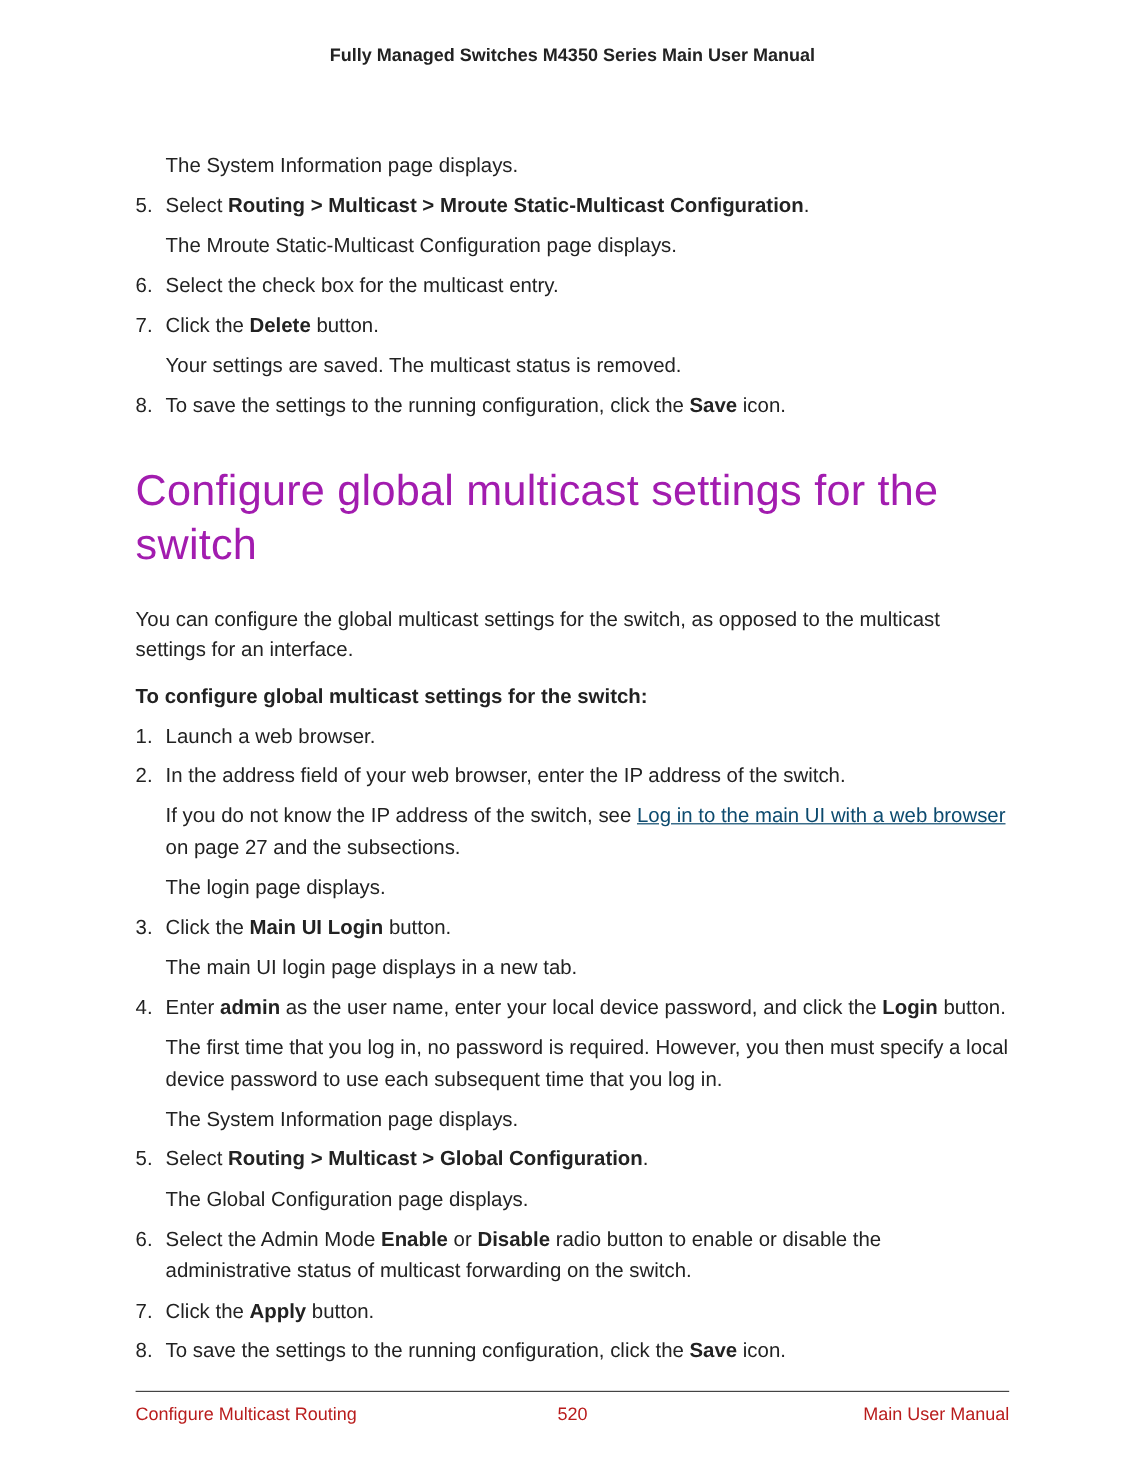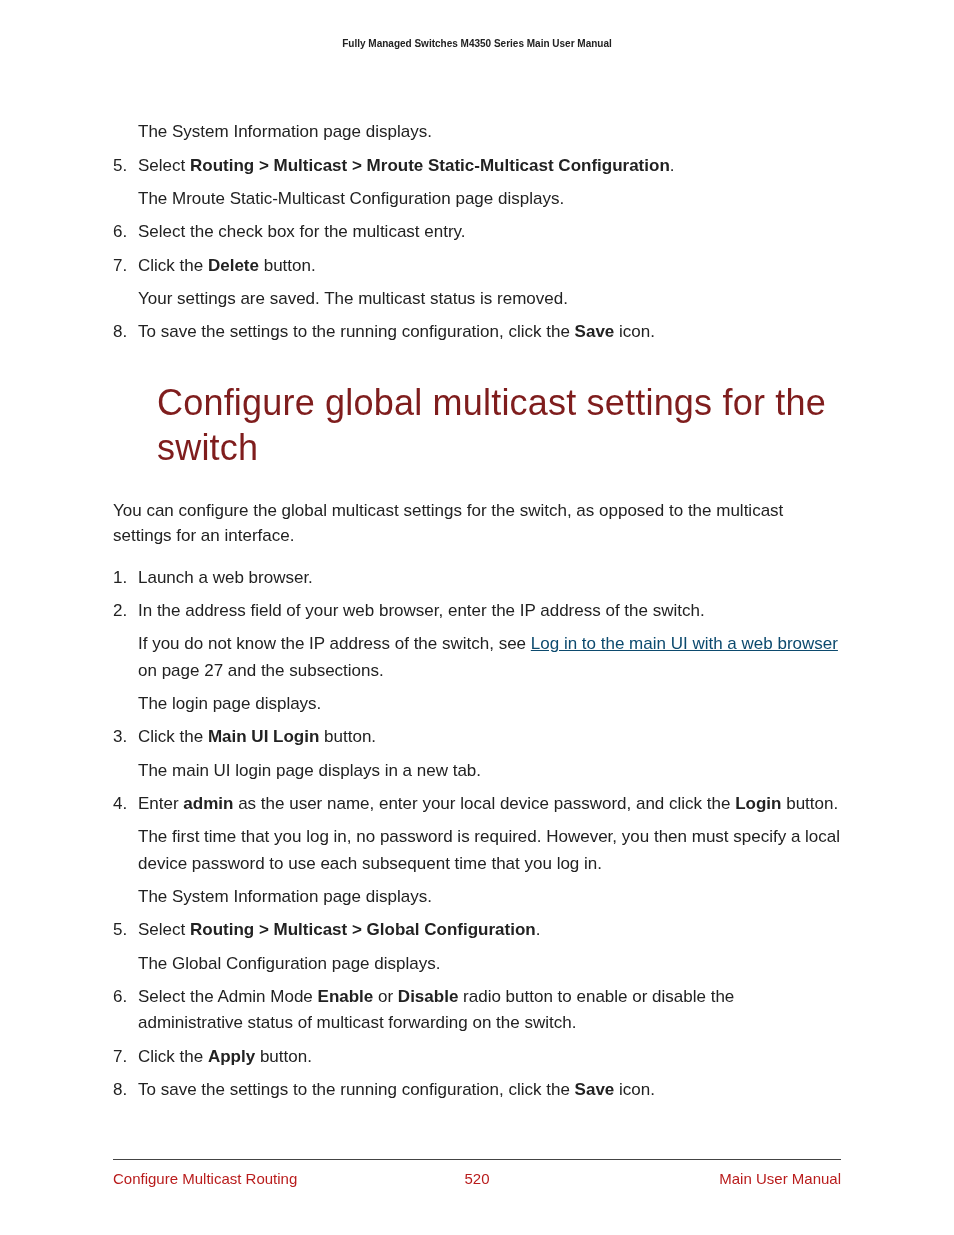--- a/index.html
+++ b/index.html
@@ -14,21 +14,21 @@
       font-family: Arial, Helvetica, sans-serif;
       color: #222;
       position: relative;
     }
     .page {
       padding: 38px 113px 0 113px;
     }
     .doc-header {
       text-align: center;
       font-weight: bold;
-      font-size: 10px;
+      font-size: 15px;
       margin-bottom: 70px;
       color: #222;
     }
     .body-text {
       font-size: 17px;
       line-height: 1.5;
       margin-bottom: 8px;
       margin-left: 25px;
     }
     ol.continued {
@@ -51,24 +51,23 @@
     ol.continued > li .sub {
       margin-top: 7px;
       margin-bottom: 7px;
     }
     .heading {
       font-size: 36px;
       font-weight: 400;
       line-height: 1.25;
       margin-top: 34px;
       margin-bottom: 28px;
-      color: #7f1d1d;
+      color: #a21caf;
       font-family: Arial, Helvetica, sans-serif;
       letter-spacing: 0.2px;
-      margin-left: 44px;
     }
     .intro {
       font-size: 17px;
       line-height: 1.5;
       margin-bottom: 16px;
     }
     .subheading {
       font-size: 17px;
       font-weight: bold;
       margin-bottom: 10px;
@@ -130,20 +129,21 @@
     <li>
       <span class="num">8.</span>
       <span><span>To save the settings to the running configuration, click the </span><span class="b">Save</span><span> icon.</span></span>
     </li>
   </ol>
 
   <h1 class="heading">Configure global multicast settings for the switch</h1>
 
   <p class="intro">You can configure the global multicast settings for the switch, as opposed to the multicast settings for an interface.</p>
 
+  <p class="subheading">To configure global multicast settings for the switch:</p>
 
   <ol class="continued">
     <li>
       <span class="num">1.</span>
       <span>Launch a web browser.</span>
     </li>
     <li>
       <span class="num">2.</span>
       <span>In the address field of your web browser, enter the IP address of the switch.</span>
       <div class="sub"><span>If you do not know the IP address of the switch, see </span><span class="link">Log in to the main UI with a web browser</span><span> on page 27 and the subsections.</span></div>

